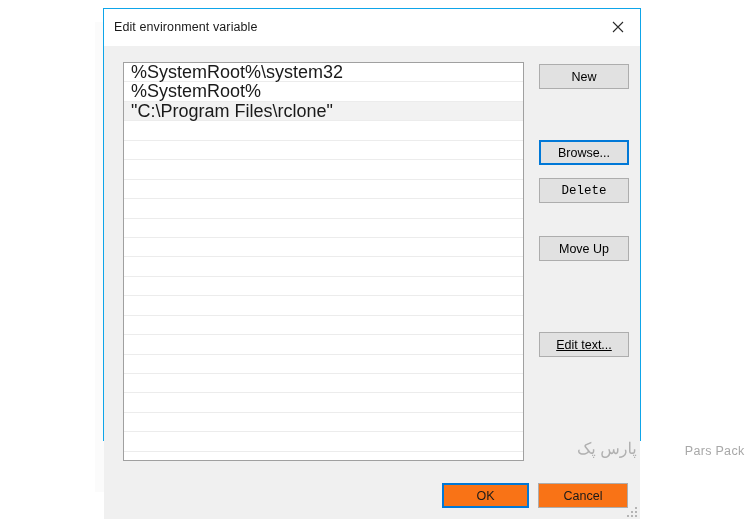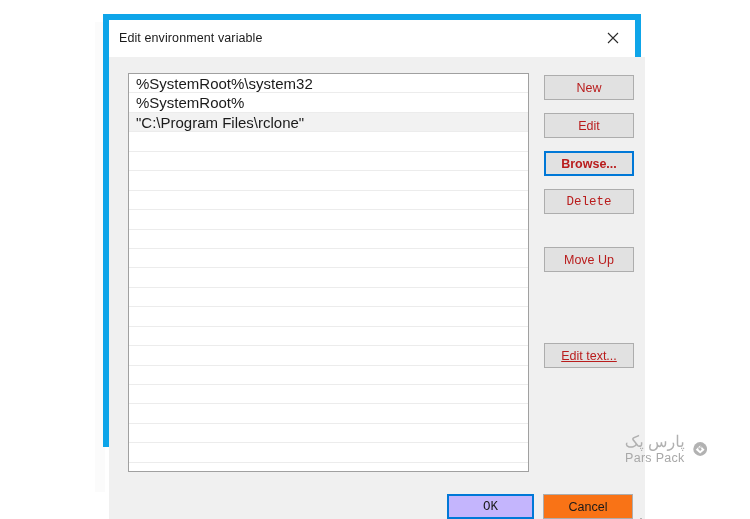--- a/index.html
+++ b/index.html
@@ -32,24 +32,24 @@
     position: absolute;
     left: 640px; top: 0px;
     width: 110px; height: 519px;
     background: #ffffff;
   }
 
   
   #dialog {
     position: absolute;
     left: 103px;
-    top: 14px;
+    top: 8px;
     width: 538px;
     height: 433px;
-    border: 6px solid #0ea5e9;
+    border: 1px solid #0ea5e9;
     background: #f0f0f0;
     box-sizing: border-box;
   }
 
   #titlebar {
     position: relative;
     height: 37px;
     background: #ffffff;
     box-sizing: border-box;
   }
@@ -95,21 +95,21 @@
     border: 1px solid #a0a0a0;
     box-sizing: border-box;
     overflow: hidden;
   }
   .list-row {
     position: relative;
     height: 19.45px;
     line-height: 19.45px;
     border-bottom: 1px solid #ececec;
     padding-left: 7px;
-    font-size: 15px;
+    font-size: 18px;
     color: #1a1a1a;
     white-space: nowrap;
     box-sizing: border-box;
     cursor: default;
   }
   .list-row.hovered {
     background: #f2f2f2;
   }
   .list-row.empty {
     color: transparent;
@@ -118,59 +118,57 @@
   
   .btn {
     position: absolute;
     width: 90px;
     height: 25px;
     background: #e1e1e1;
     border: 1px solid #adadad;
     box-sizing: border-box;
     font-family: "Liberation Sans", sans-serif;
     font-size: 12.5px;
-    color: #b91c1c;
+    color: #000000;
     display: flex;
     align-items: center;
     justify-content: center;
     cursor: default;
     padding: 0;
     white-space: nowrap;
   }
   .btn.focused {
     border: 2px solid #0078d7;
     background: #e1e1e1;
-    font-weight: bold;
   }
 
   #btn-new        { left: 435px; top: 18px; }
   #btn-edit       { left: 435px; top: 56px; }
   #btn-browse     { left: 435px; top: 94px; }
   #btn-delete     { left: 435px; top: 132px; font-family: Liberation Mono, monospace; }
   #btn-move-up    { left: 435px; top: 190px; align-items: center; }
   #btn-move-down  { left: 435px; top: 228px; }
   #btn-edit-text  { left: 435px; top: 286px; text-decoration: underline; }
 
   
   #btn-ok {
     position: absolute;
     left: 338px;
     top: 437px;
     width: 87px;
     height: 25px;
-    background: #c4b5fd;
+    background: #f97316;
     border: 2px solid #0078d7;
     box-sizing: border-box;
     font-size: 12.5px;
     color: #1a1a1a;
     display: flex;
     align-items: center;
     justify-content: center;
     cursor: default;
-    font-family: Liberation Mono, monospace;
   }
   #btn-cancel {
     position: absolute;
     left: 434px;
     top: 437px;
     width: 90px;
     height: 25px;
     background: #f97316;
     border: 1px solid #adadad;
     box-sizing: border-box;
@@ -204,21 +202,21 @@
     top: 418px;
     width: 130px;
     height: 62px;
     display: flex;
     align-items: center;
     gap: 8px;
     pointer-events: none;
   }
   #watermark-text {
     display: flex;
-    flex-direction: column;
+    flex-direction: row;
     align-items: flex-end;
     justify-content: center;
   }
   #watermark-fa {
     font-size: 16px;
     color: #b0b0b0;
     direction: rtl;
     line-height: 1.15;
     white-space: nowrap;
   }
@@ -271,23 +269,20 @@
         <div class="list-row empty">&nbsp;</div>
         <div class="list-row empty">&nbsp;</div>
         <div class="list-row empty">&nbsp;</div>
         <div class="list-row empty">&nbsp;</div>
         <div class="list-row empty">&nbsp;</div>
         <div class="list-row empty">&nbsp;</div>
       </div>
 
     <div class="btn" id="btn-new">
       <span>New</span>
-    </div>
-    <div class="btn" id="btn-edit">
-      <span>Edit</span>
     </div>
     <div class="btn focused" id="btn-browse">
       <span>Browse...</span>
     </div>
     <div class="btn" id="btn-delete">
       <span>Delete</span>
     </div>
     <div class="btn" id="btn-move-up">
       <span>Move Up</span>
     </div>

